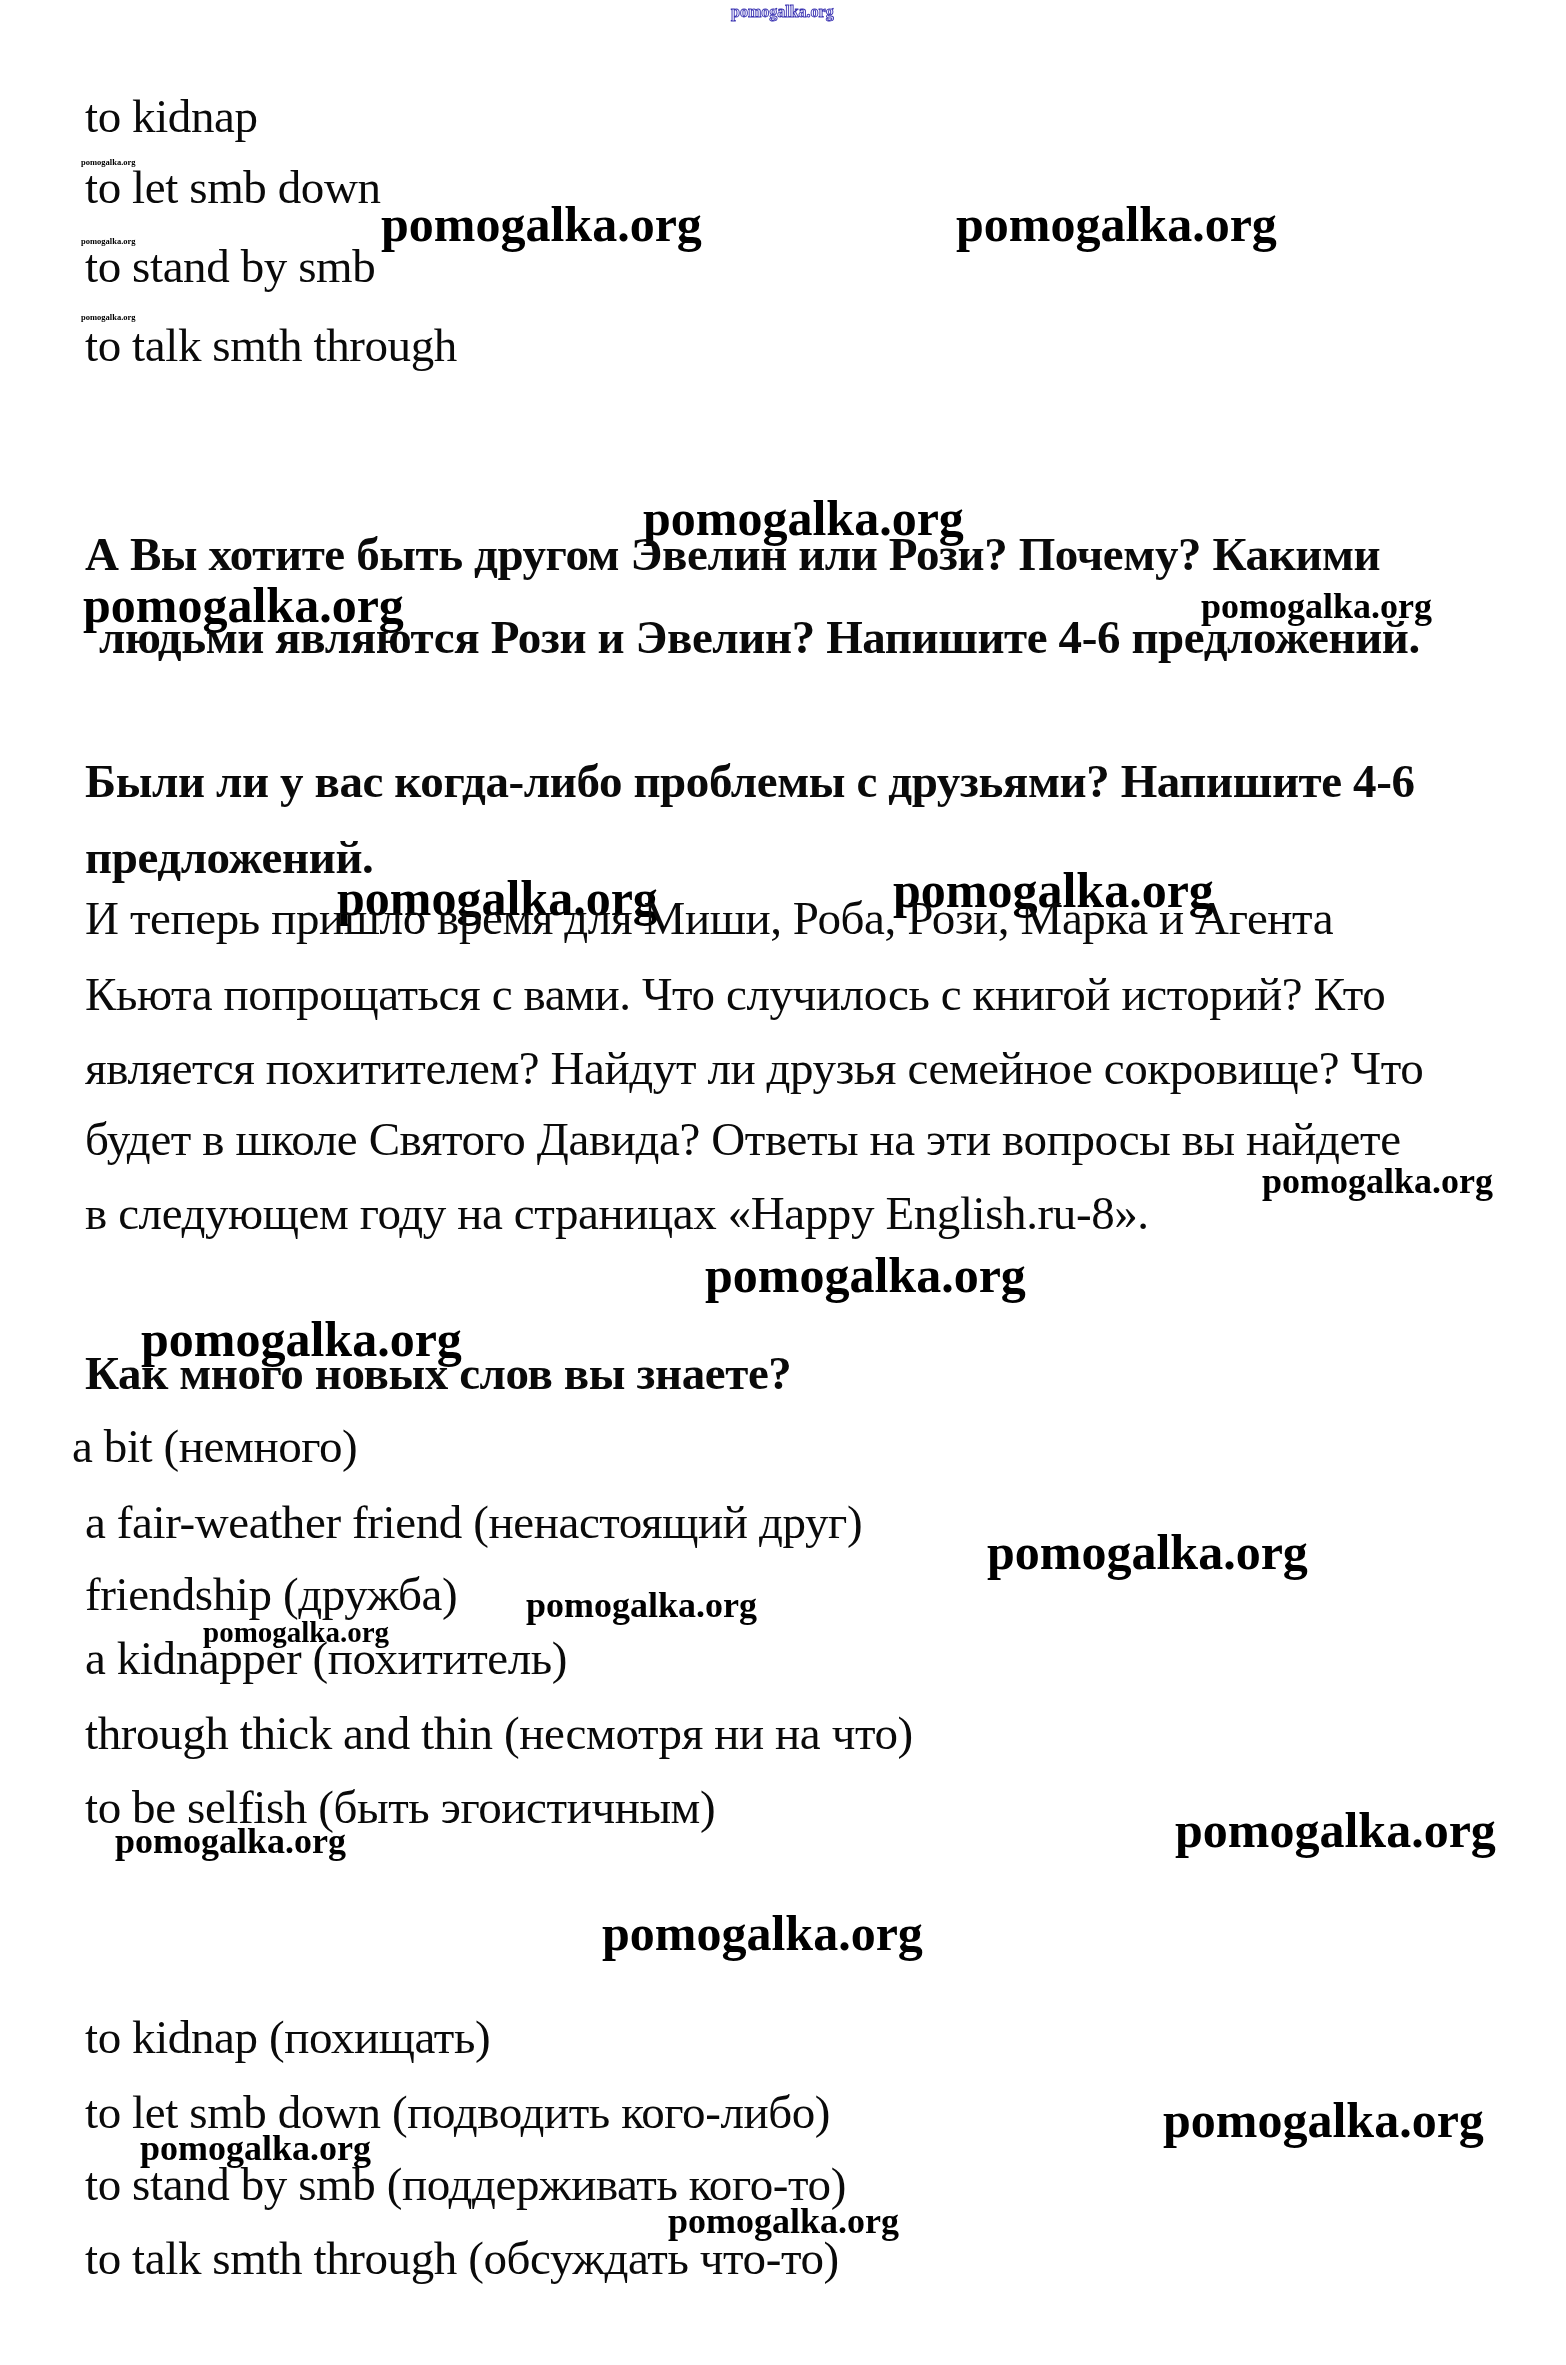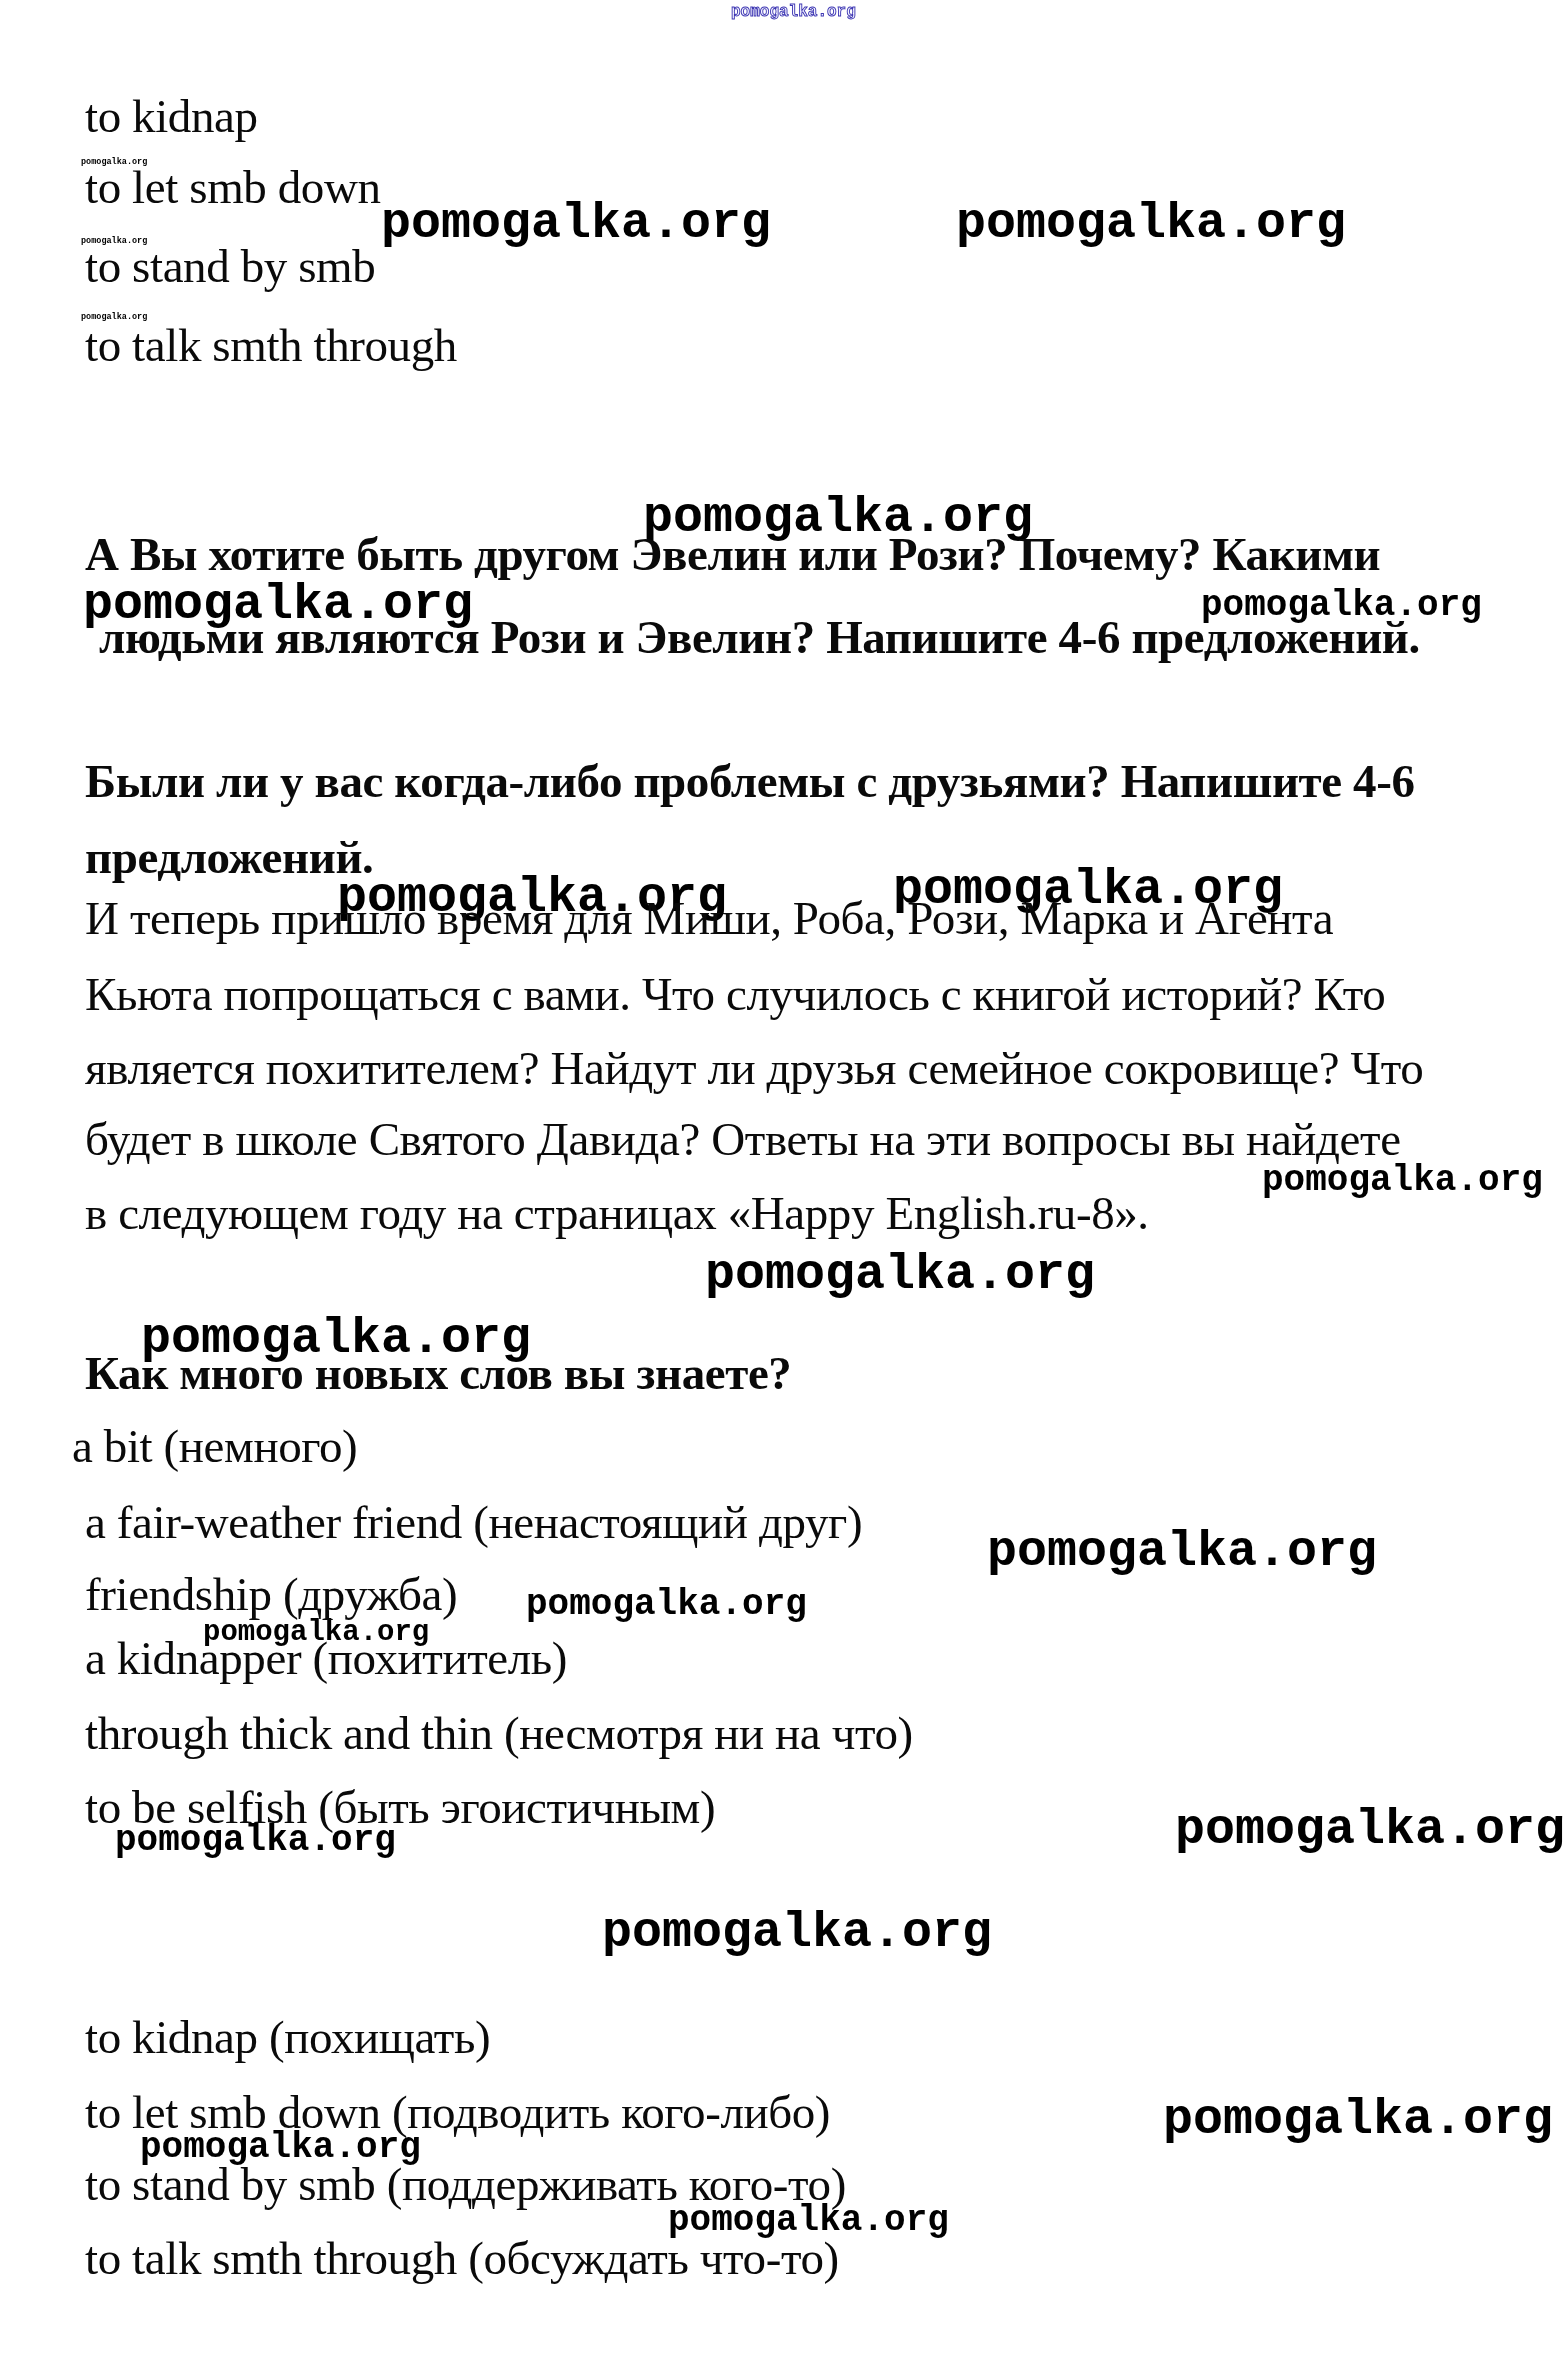--- a/index.html
+++ b/index.html
@@ -22,21 +22,21 @@
     font-size: 47px;
     line-height: 1;
     color: #0a0a0a;
     white-space: nowrap;
     letter-spacing: -0.4px;
   }
   .bold { font-weight: bold; }
   
   .wm {
     position: absolute;
-    font-family: Liberation Mono, monospace;
+    font-family: Liberation Serif, serif;
     color: #000000;
     line-height: 1;
     white-space: nowrap;
   }
   .wm-xl { font-size: 50px; font-weight: 600; }
   .wm-md { font-size: 36px; font-weight: 600; }
   .wm-sm { font-size: 29px; font-weight: 600; }
   .wm-xs { font-size: 8.5px; font-weight: 700; }
   .wm-blue {
     font-size: 16px;

